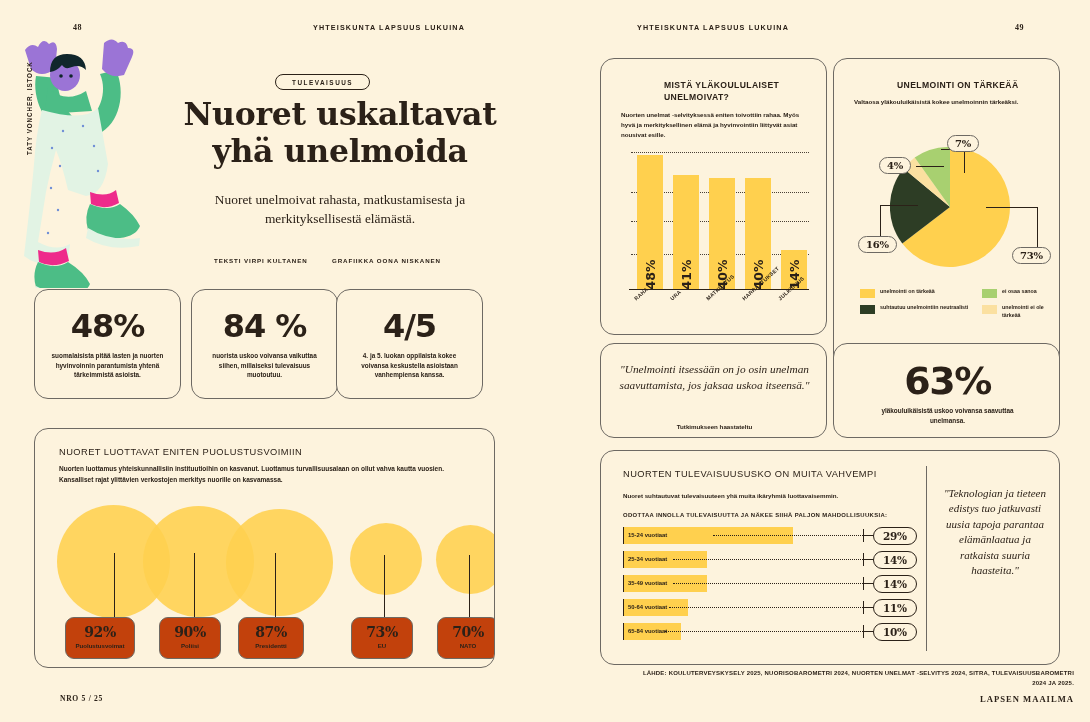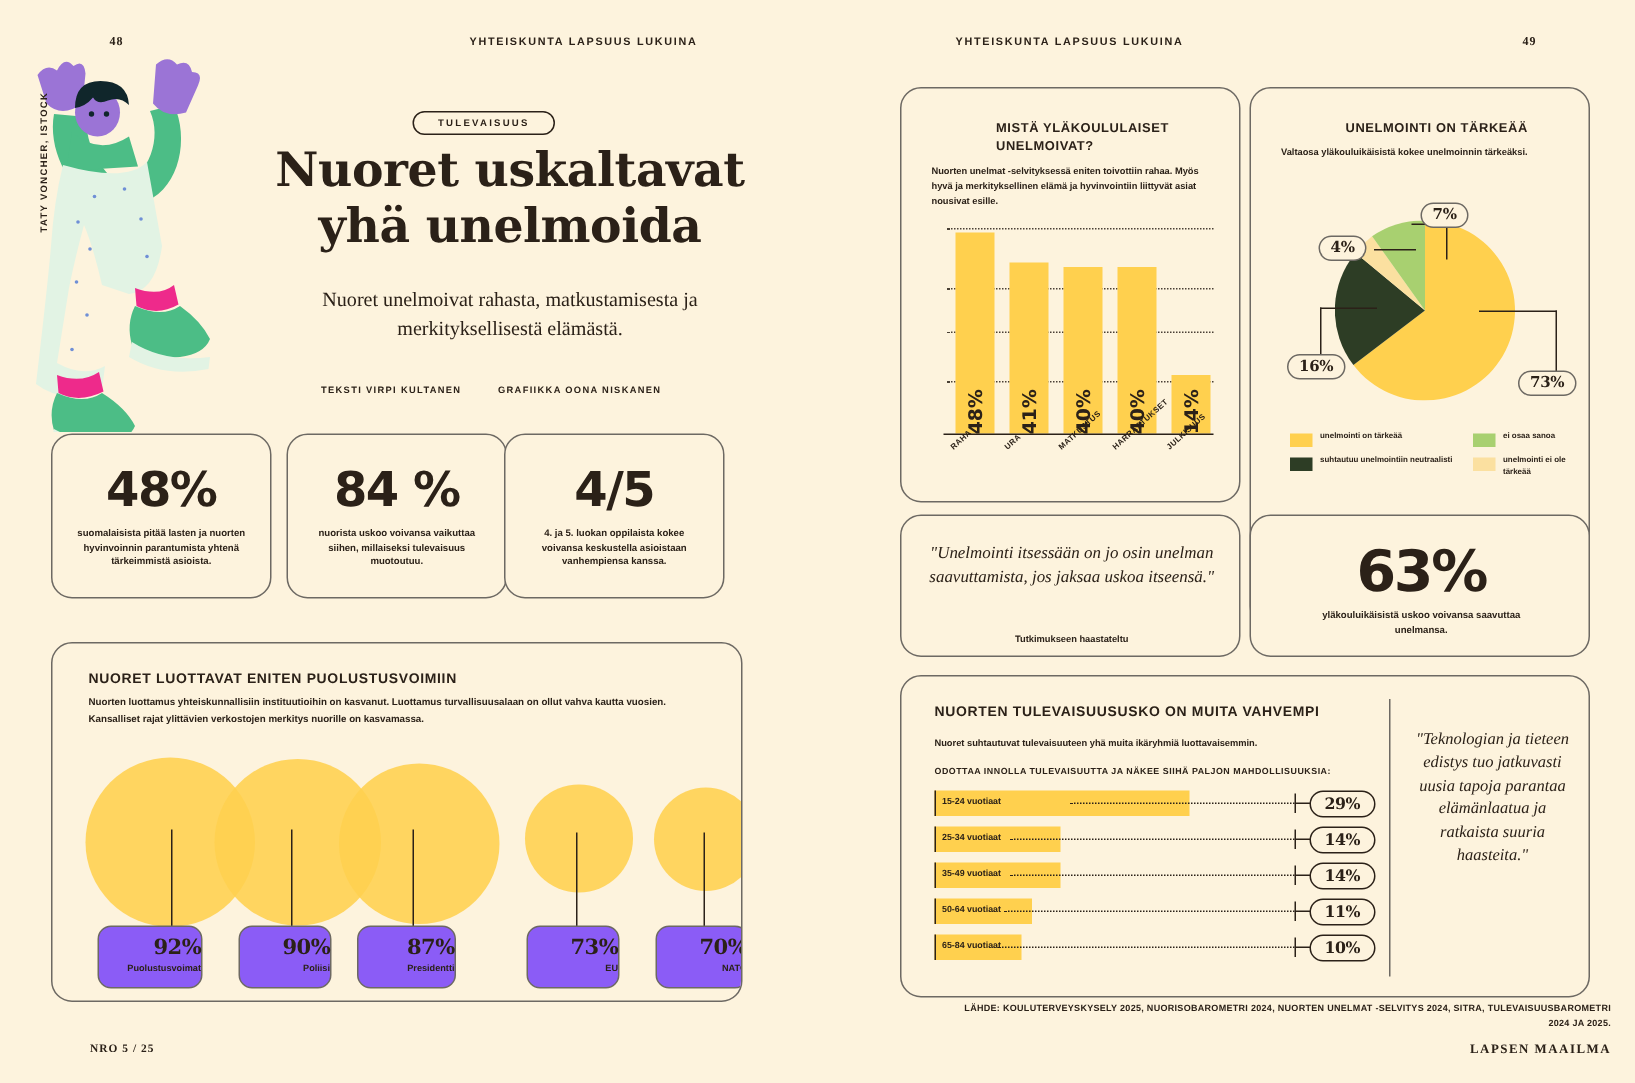--- a/index.html
+++ b/index.html
@@ -76,31 +76,31 @@
     font-weight:700;font-size:32px;letter-spacing:-1px;
     color:#2b2118;margin-top:20px;line-height:1;
   }
   .stat .sub{
     font-size:6.4px;font-weight:700;line-height:1.5;
     margin:9px 14px 0 14px;color:#2b2118;
   }
 
   
   .card-title{
-    font-size:9.3px;font-weight:700;letter-spacing:.45px;color:#2b2118;
+    font-size:9.3px;font-weight:400;letter-spacing:.45px;color:#2b2118;
   }
   .card-body{
     font-size:6.5px;font-weight:700;line-height:1.62;color:#2b2118;
   }
   .circles{position:absolute;left:0;top:0;width:100%;height:100%;}
   .bubble{position:absolute;border-radius:50%;background:#ffd04e;opacity:.88;}
   .stem{position:absolute;width:1px;background:#2b2118;}
   .pill{
     position:absolute;border:1.1px solid #6d6963;border-radius:9px;
-    background:#8b5cf6;text-align:right;box-sizing:border-box;
+    background:#c2410c;text-align:center;box-sizing:border-box;
   }
   .pill .pv{
     font-family:"DejaVu Serif", serif;font-weight:700;
     font-size:14px;line-height:1;margin-top:7px;letter-spacing:-.4px;
   }
   .pill .pl{font-size:6.1px;font-weight:700;margin-top:2.5px;}
 
   
   .mini-title{font-size:8.6px;font-weight:700;letter-spacing:.4px;line-height:1.42;margin-left:43px;}
   .mini-body{font-size:6.2px;font-weight:700;line-height:1.62;}

